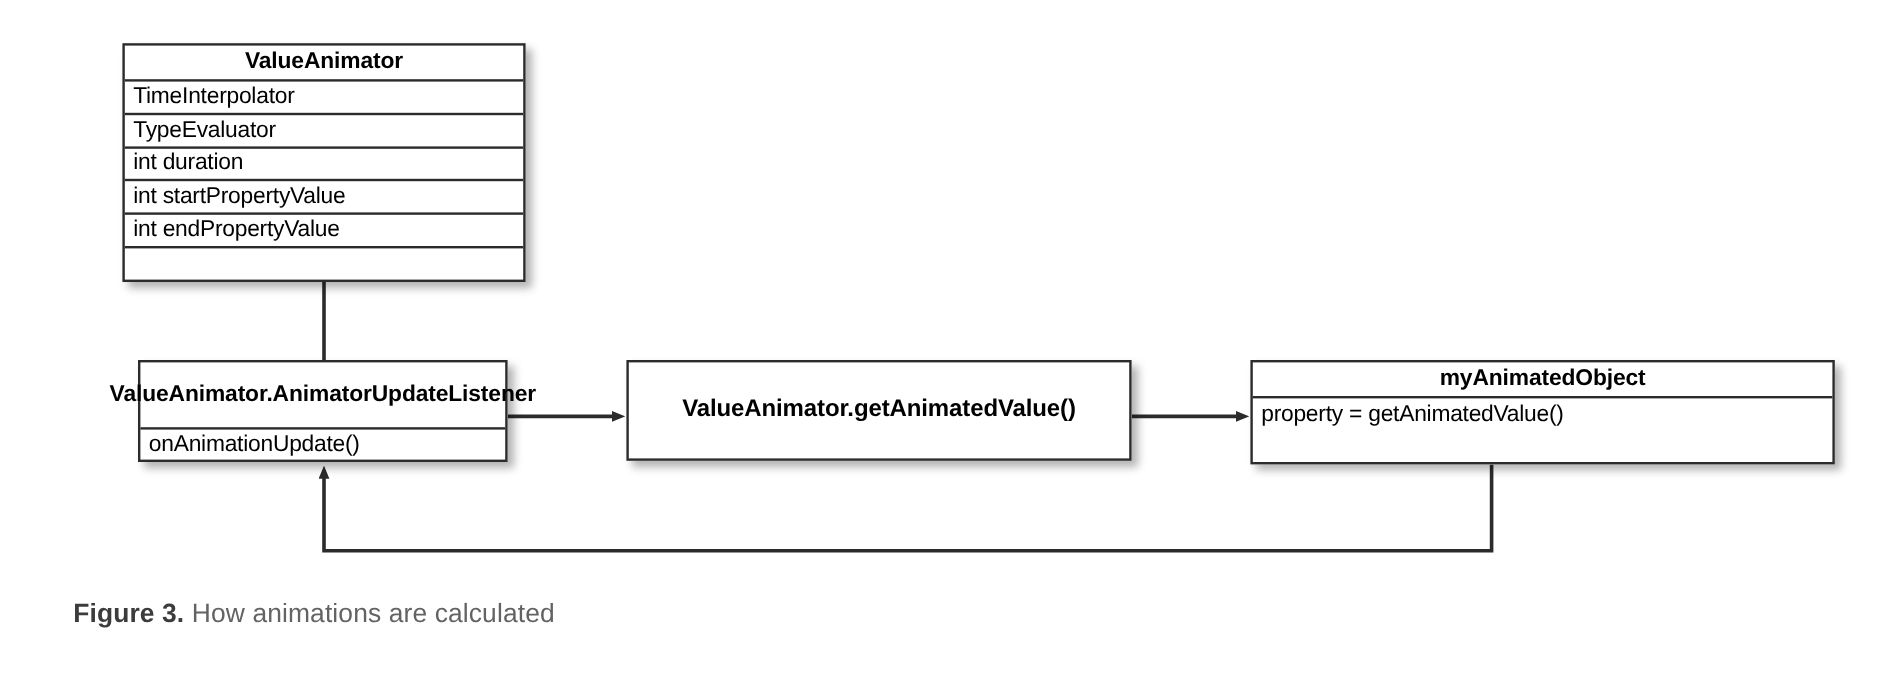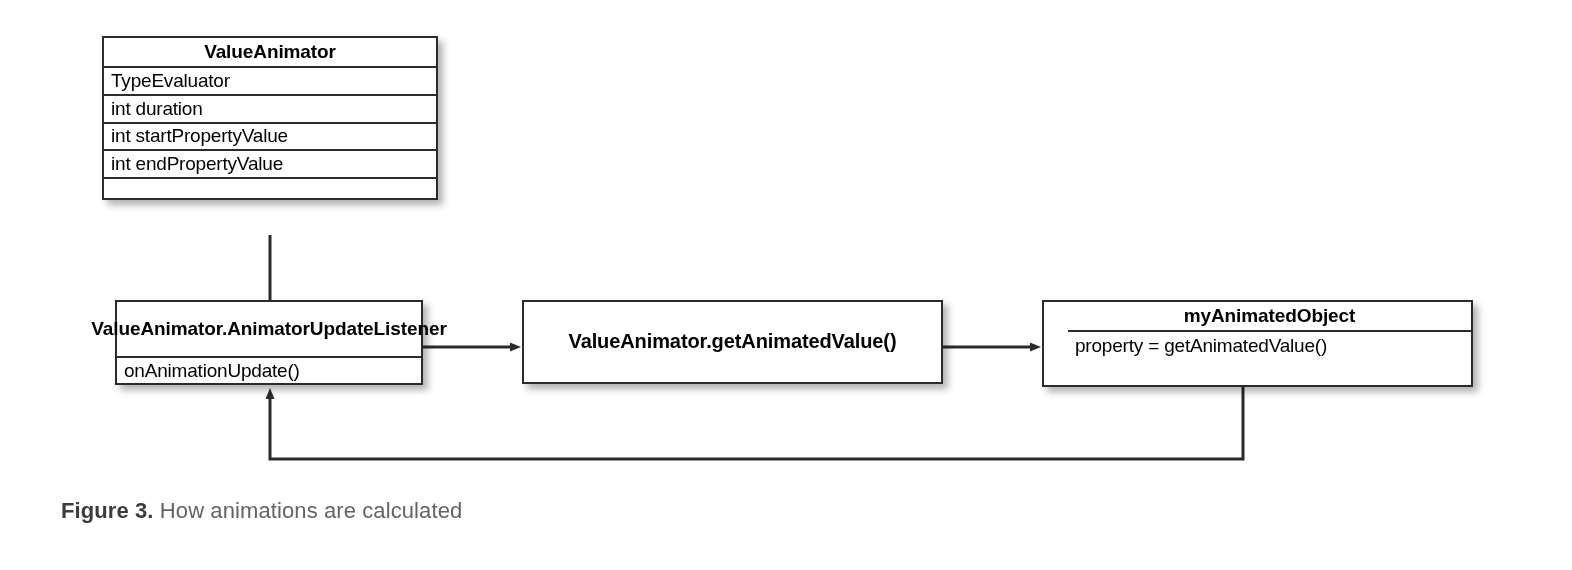--- a/index.html
+++ b/index.html
@@ -60,21 +60,21 @@
   }
   .uml-row.last {
     border-bottom: none;
   }
 
   
   #box-value-animator {
     left: 102px;
     top: 36px;
     width: 336px;
-    height: 164px;
+    height: 199px;
   }
   #box-value-animator .uml-title {
     height: 30px;
   }
   #box-value-animator .uml-row {
     height: 27.8px;
   }
 
   
   #box-update-listener {
@@ -105,23 +105,22 @@
     height: 100%;
   }
   #box-get-animated-value .uml-title span {
     font-size: 20px;
   }
 
   
   #box-my-animated-object {
     left: 1042px;
     top: 300px;
-    width: 431px;
+    width: 487px;
     height: 87px;
-    padding-left: 24px;
   }
   #box-my-animated-object .uml-title {
     height: 30px;
   }
   #box-my-animated-object .uml-row {
     height: 53px;
     align-items: flex-start;
     padding-top: 3px;
     border-bottom: none;
   }
@@ -160,20 +159,21 @@
 
     <line x1="423" y1="347" x2="511" y2="347" stroke="#2b2b2b" stroke-width="3" marker-end="url(#arrow-right)"></line>
 
     <line x1="943" y1="347" x2="1031" y2="347" stroke="#2b2b2b" stroke-width="3" marker-end="url(#arrow-right)"></line>
 
     <polyline points="1243,387 1243,459 270,459 270,398" fill="none" stroke="#2b2b2b" stroke-width="3" marker-end="url(#arrow-up)"></polyline>
   </svg>
 
   <div class="uml-box" id="box-value-animator">
     <div class="uml-title divided">ValueAnimator</div>
+    <div class="uml-row">TimeInterpolator</div>
     <div class="uml-row">TypeEvaluator</div>
     <div class="uml-row">int duration</div>
     <div class="uml-row">int startPropertyValue</div>
     <div class="uml-row">int endPropertyValue</div>
   </div>
 
   <div class="uml-box" id="box-update-listener">
     <div class="uml-title divided">
       <span>ValueAnimator.Animator</span>
       <span>UpdateListener</span>

